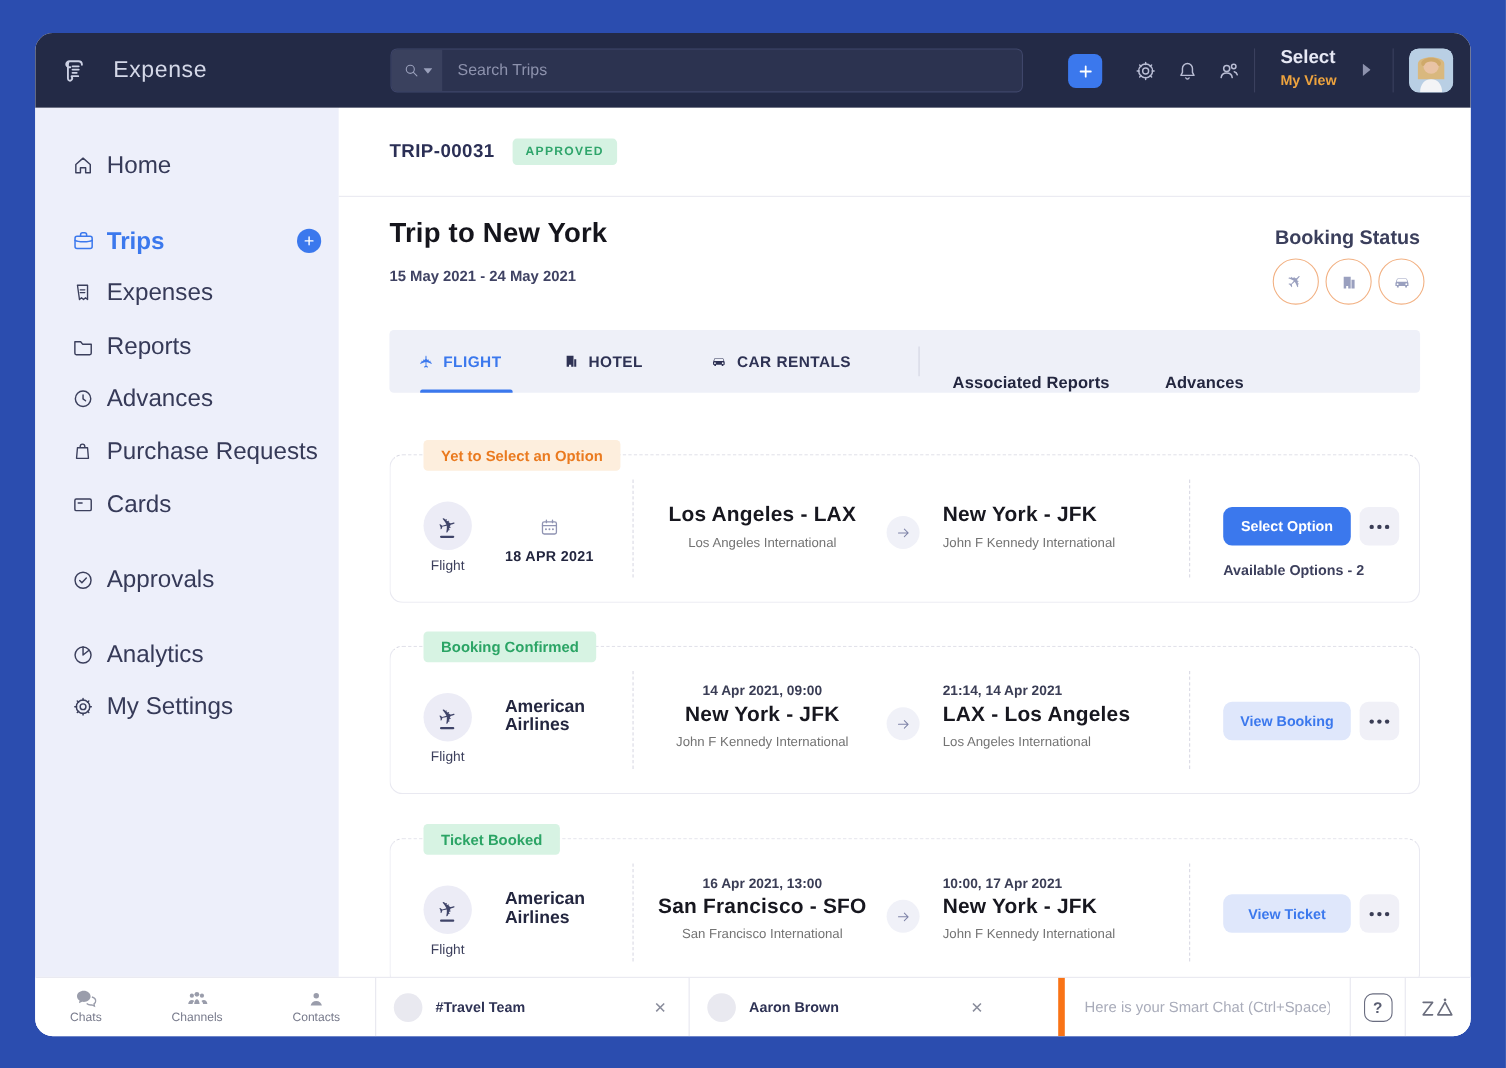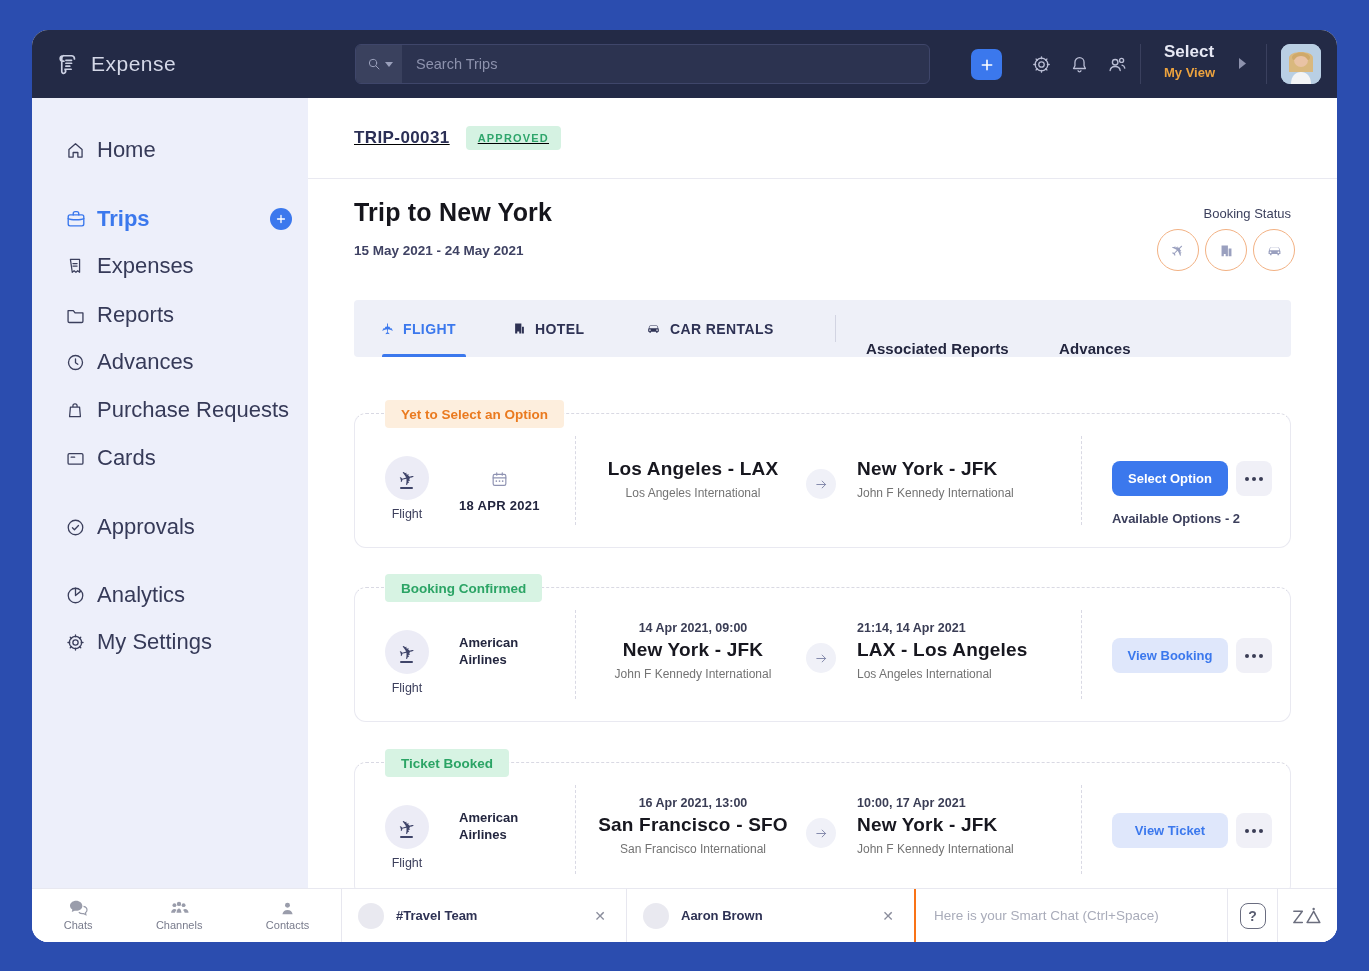--- a/index.html
+++ b/index.html
@@ -9,21 +9,21 @@
     font-family:"Liberation Sans", sans-serif;
     position:relative; overflow:hidden;
   }
   .window {
     position:absolute; left:32px; top:30px; width:1305px; height:912px;
     background:#ffffff; border-radius:16px; overflow:hidden;
   }
 
   
   .topbar { position:absolute; top:0; left:0; right:0; height:68px; background:#232a46; }
-  .logo { position:absolute; left:22px; top:0; height:68px; display:flex; align-items:center; gap:10px; color:#ccd1e4; }
+  .logo { position:absolute; left:22px; top:0; height:68px; display:flex; align-items:center; gap:22px; color:#ccd1e4; }
   .logo .app-name { font-size:21px; letter-spacing:.5px; color:#d4d8e8; }
   .searchbox { position:absolute; left:323px; top:14px; width:575px; height:40px;
     background:#2c3350; border:1px solid #3f466a; border-radius:6px; display:flex; overflow:hidden; }
   .search-seg { width:46px; background:#3a415e; display:flex; align-items:center; justify-content:center; gap:3px; color:#9aa0bb; cursor:pointer; }
   .searchbox input { flex:1; background:transparent; border:none; outline:none; color:#cfd3e6; font-size:14.5px; padding:0 14px; font-family:"Liberation Sans",sans-serif; }
   .searchbox input::placeholder { color:#8d92ad; }
   .tb-plus { position:absolute; left:939px; top:19px; width:31px; height:31px; background:#3b78ed; border:none;
     border-radius:7px; color:#fff; display:flex; align-items:center; justify-content:center; cursor:pointer; }
   .tb-ic { position:absolute; top:24px; width:21px; height:21px; color:#b9bdd4; cursor:pointer; }
   .tb-div { position:absolute; top:14px; width:1px; height:40px; background:#3a405e; }
@@ -38,29 +38,29 @@
   .side-item { position:absolute; left:0; width:276px; height:48px; display:flex; align-items:center; padding-left:33px; cursor:pointer; color:#3b3f5c; }
   .side-item .side-ic { width:22px; height:22px; display:flex; align-items:center; }
   .side-label { font-size:22px; margin-left:10px; color:#363a58; }
   .side-item.active .side-label { color:#3b78ed; font-weight:bold; }
   .side-item.active { color:#3b78ed; }
   .side-plus { position:absolute; left:238px; top:13px; width:22px; height:22px; border-radius:50%; background:#3b78ed; color:#fff;
     display:flex; align-items:center; justify-content:center; cursor:pointer; }
 
   
   .main { position:absolute; left:276px; top:68px; right:0; bottom:0; background:#fff; }
-  .trip-row { position:absolute; left:46px; top:28px; display:flex; align-items:center; gap:16px;text-decoration:underline; }
+  .trip-row { position:absolute; left:46px; top:28px; display:flex; align-items:center; gap:16px; }
   .trip-id { font-size:17px; font-weight:bold; color:#2b2f55; letter-spacing:.4px; }
   .status-badge { background:#d5f2e2; color:#2fa56b; font-size:11px; font-weight:bold; letter-spacing:1.2px;
     padding:6px 12px; border-radius:4px; }
   .hdr-divider { position:absolute; left:0; right:0; top:80px; height:1px; background:#e9e9f1; }
   .trip-title { position:absolute; left:46px; top:100px; font-size:25px; font-weight:600; color:#15151c; letter-spacing:.2px; }
   .trip-dates { position:absolute; left:46px; top:145px; font-size:13.5px; font-weight:600; color:#3f4263; }
   .booking-status { position:absolute; right:42px; top:108px; text-align:right; }
-  .bs-label { font-size:13px; font-weight:400; color:#3b3f5c; padding-right:4px; }
+  .bs-label { font-size:18px; font-weight:700; color:#3b3f5c; padding-right:4px; }
   .bs-circles { display:flex; gap:6px; margin-top:8px; }
   .bs-circle { width:42px; height:42px; border-radius:50%; border:1px solid #f2b183; display:flex; align-items:center; justify-content:center; color:#9aa0bf; background:#fff; }
 
   
   .tabs { position:absolute; left:46px; top:202px; width:937px; height:57px; background:#eef0f8; border-radius:4px; }
   .tab { position:absolute; top:0; height:57px; display:flex; align-items:center; gap:8px; cursor:pointer;
     font-size:14px; font-weight:bold; letter-spacing:.4px; color:#2e3254; }
   .tab.active { color:#3b78ed; }
   .tab-underline { position:absolute; left:28px; bottom:0; width:84px; height:3px; background:#3b78ed; border-radius:2px 2px 0 0; }
   .tab-div { position:absolute; left:481px; top:15px; width:1px; height:27px; background:#d2d4e2; }
@@ -74,21 +74,21 @@
   .badge-orange { background:#fdeedd; color:#ea7a1f; }
   .badge-green { background:#d7f3e3; color:#2ba465; }
   .type-circle { position:absolute; left:30px; top:42px; width:44px; height:44px; border-radius:50%; background:#ececf6;
     display:flex; align-items:center; justify-content:center; }
   .plane-glyph { font-family:"DejaVu Sans",sans-serif; color:#3f4469; font-size:19px; display:inline-block; transform:rotate(-15deg); line-height:1; }
   .takeoff-line { position:absolute; left:15px; bottom:11px; width:13px; height:2px; background:#3f4469; border-radius:1px; }
   .type-label { position:absolute; left:14px; top:93px; width:76px; text-align:center; font-size:12.5px; color:#3c3f5c; }
   .card-info { position:absolute; left:104px; }
   .date-group { top:54px; display:flex; align-items:center; gap:9px; color:#8f93b2;flex-direction:column; }
   .date-text { font-size:13px; font-weight:bold; color:#23263f; letter-spacing:.3px; }
-  .airline { top:46px; font-size:13px; font-weight:bold; color:#23263f; line-height:17px; width:90px; }
+  .airline { top:46px; font-size:16px; font-weight:bold; color:#23263f; line-height:17px; width:90px; }
   .card-vdiv { position:absolute; top:22px; bottom:22px; width:0; border-left:1px dashed #d9d9e4; }
   .vd1 { left:220px; } .vd2 { left:726px; }
   .route-block { position:absolute; width:212px; }
   .from-block { left:232px; text-align:center; }
   .to-block { left:502px; text-align:left; width:235px; }
   .route-time { font-size:12.5px; font-weight:600; color:#3a3d55; margin-bottom:4px; }
   .route-city { font-size:19px; font-weight:bold; color:#17171f; letter-spacing:.2px; }
   .route-airport { font-size:12px; color:#737373; margin-top:6px; }
   .arrow-circle { position:absolute; left:451px; top:55px; width:30px; height:30px; border-radius:50%; background:#f0f1f8;
     display:flex; align-items:center; justify-content:center; color:#7f84a8; }
@@ -104,21 +104,21 @@
   
   .chatbar { position:absolute; left:0; right:0; top:858px; height:54px; background:#fff; border-top:1px solid #e8e8f0;
     display:flex; z-index:5; }
   .cb-nav { width:309px; display:flex; justify-content:space-around; align-items:center; }
   .cb-nav-item { display:flex; flex-direction:column; align-items:center; gap:2px; cursor:pointer; color:#9a9dab; }
   .cb-nav-item span { font-size:11px; color:#787b8c; }
   .cb-tab { width:285px; border-left:1px solid #e7e7ef; display:flex; align-items:center; padding:0 16px; cursor:pointer; }
   .cb-avatar { width:26px; height:26px; border-radius:50%; background:#e9e9f0; flex:none; }
   .cb-title { font-size:13px; font-weight:bold; color:#2e3254; margin-left:12px; flex:1; }
   .cb-close { color:#8a8d9c; font-size:14px; cursor:pointer; padding:4px; }
-  .cb-input { flex:1; border-left:2px solid #f97316; display:flex; align-items:center; padding:0 18px; }
+  .cb-input { flex:1; border-left:6px solid #f97316; display:flex; align-items:center; padding:0 18px;margin-left:48px; }
   .cb-input input { width:100%; border:none; outline:none; font-size:13.5px; color:#3a3d55; font-family:"Liberation Sans",sans-serif; }
   .cb-input input::placeholder { color:#a9acba; }
   .cb-help { width:50px; border-left:1px solid #e7e7ef; display:flex; align-items:center; justify-content:center; }
   .help-btn { width:26px; height:26px; border:1.5px solid #6a6d80; border-radius:8px; background:#fff; color:#5a5e72;
     font-size:14px; font-weight:bold; cursor:pointer; }
   .cb-zia { width:60px; border-left:1px solid #e7e7ef; display:flex; align-items:center; justify-content:center; cursor:pointer; }
 
   svg.ic { fill:none; stroke:currentColor; stroke-width:1.5; stroke-linecap:round; stroke-linejoin:round; }
   svg.icf { fill:currentColor; stroke:none; }
 </style>

